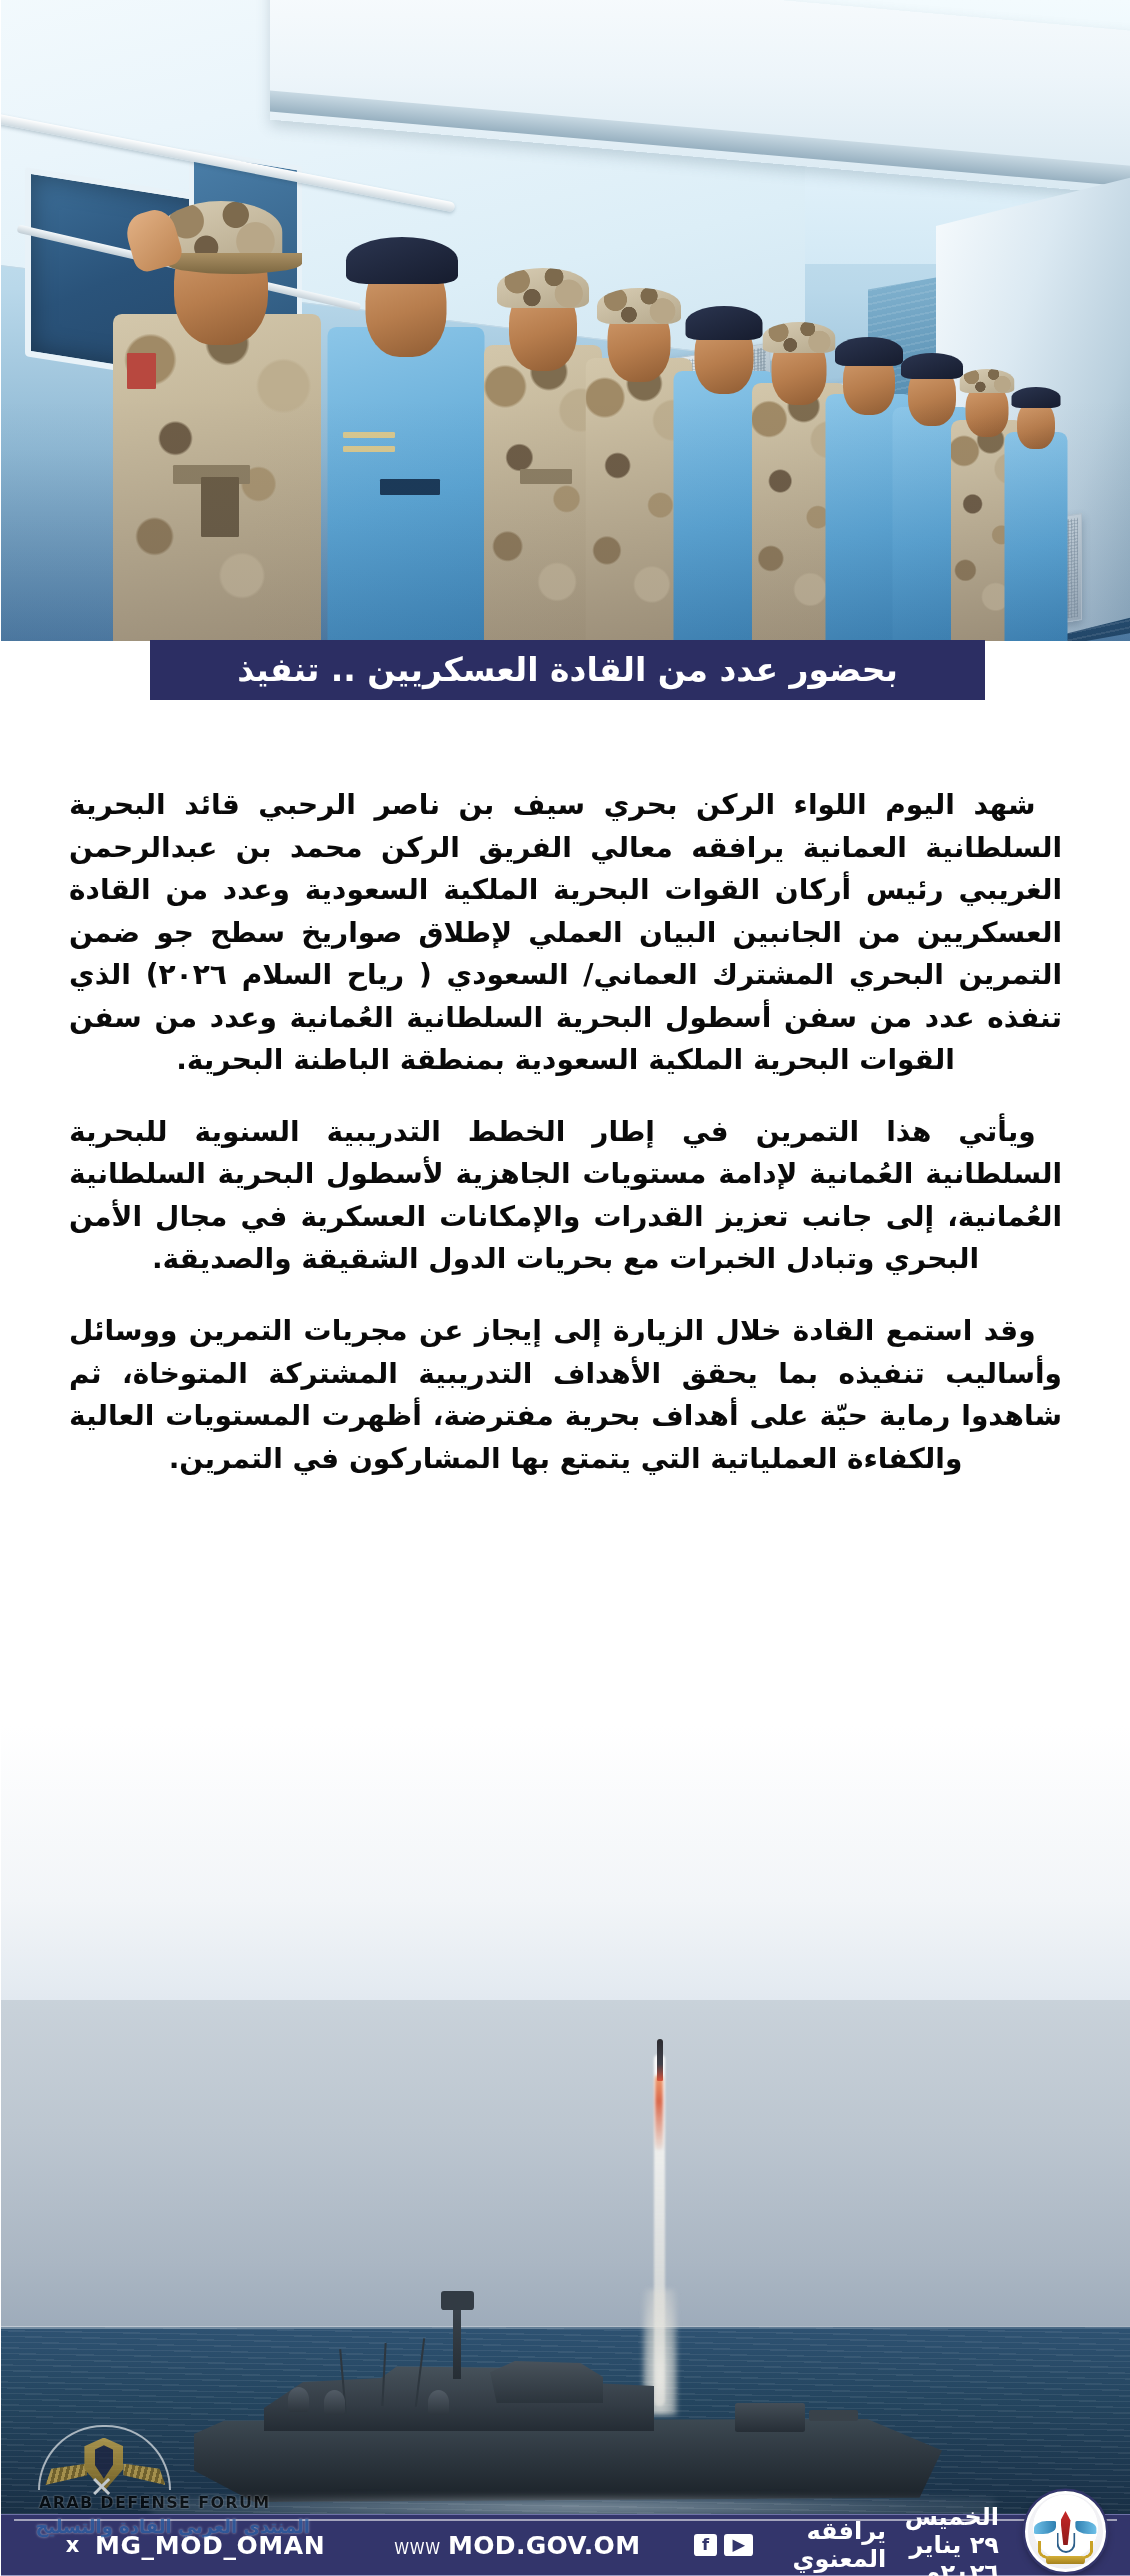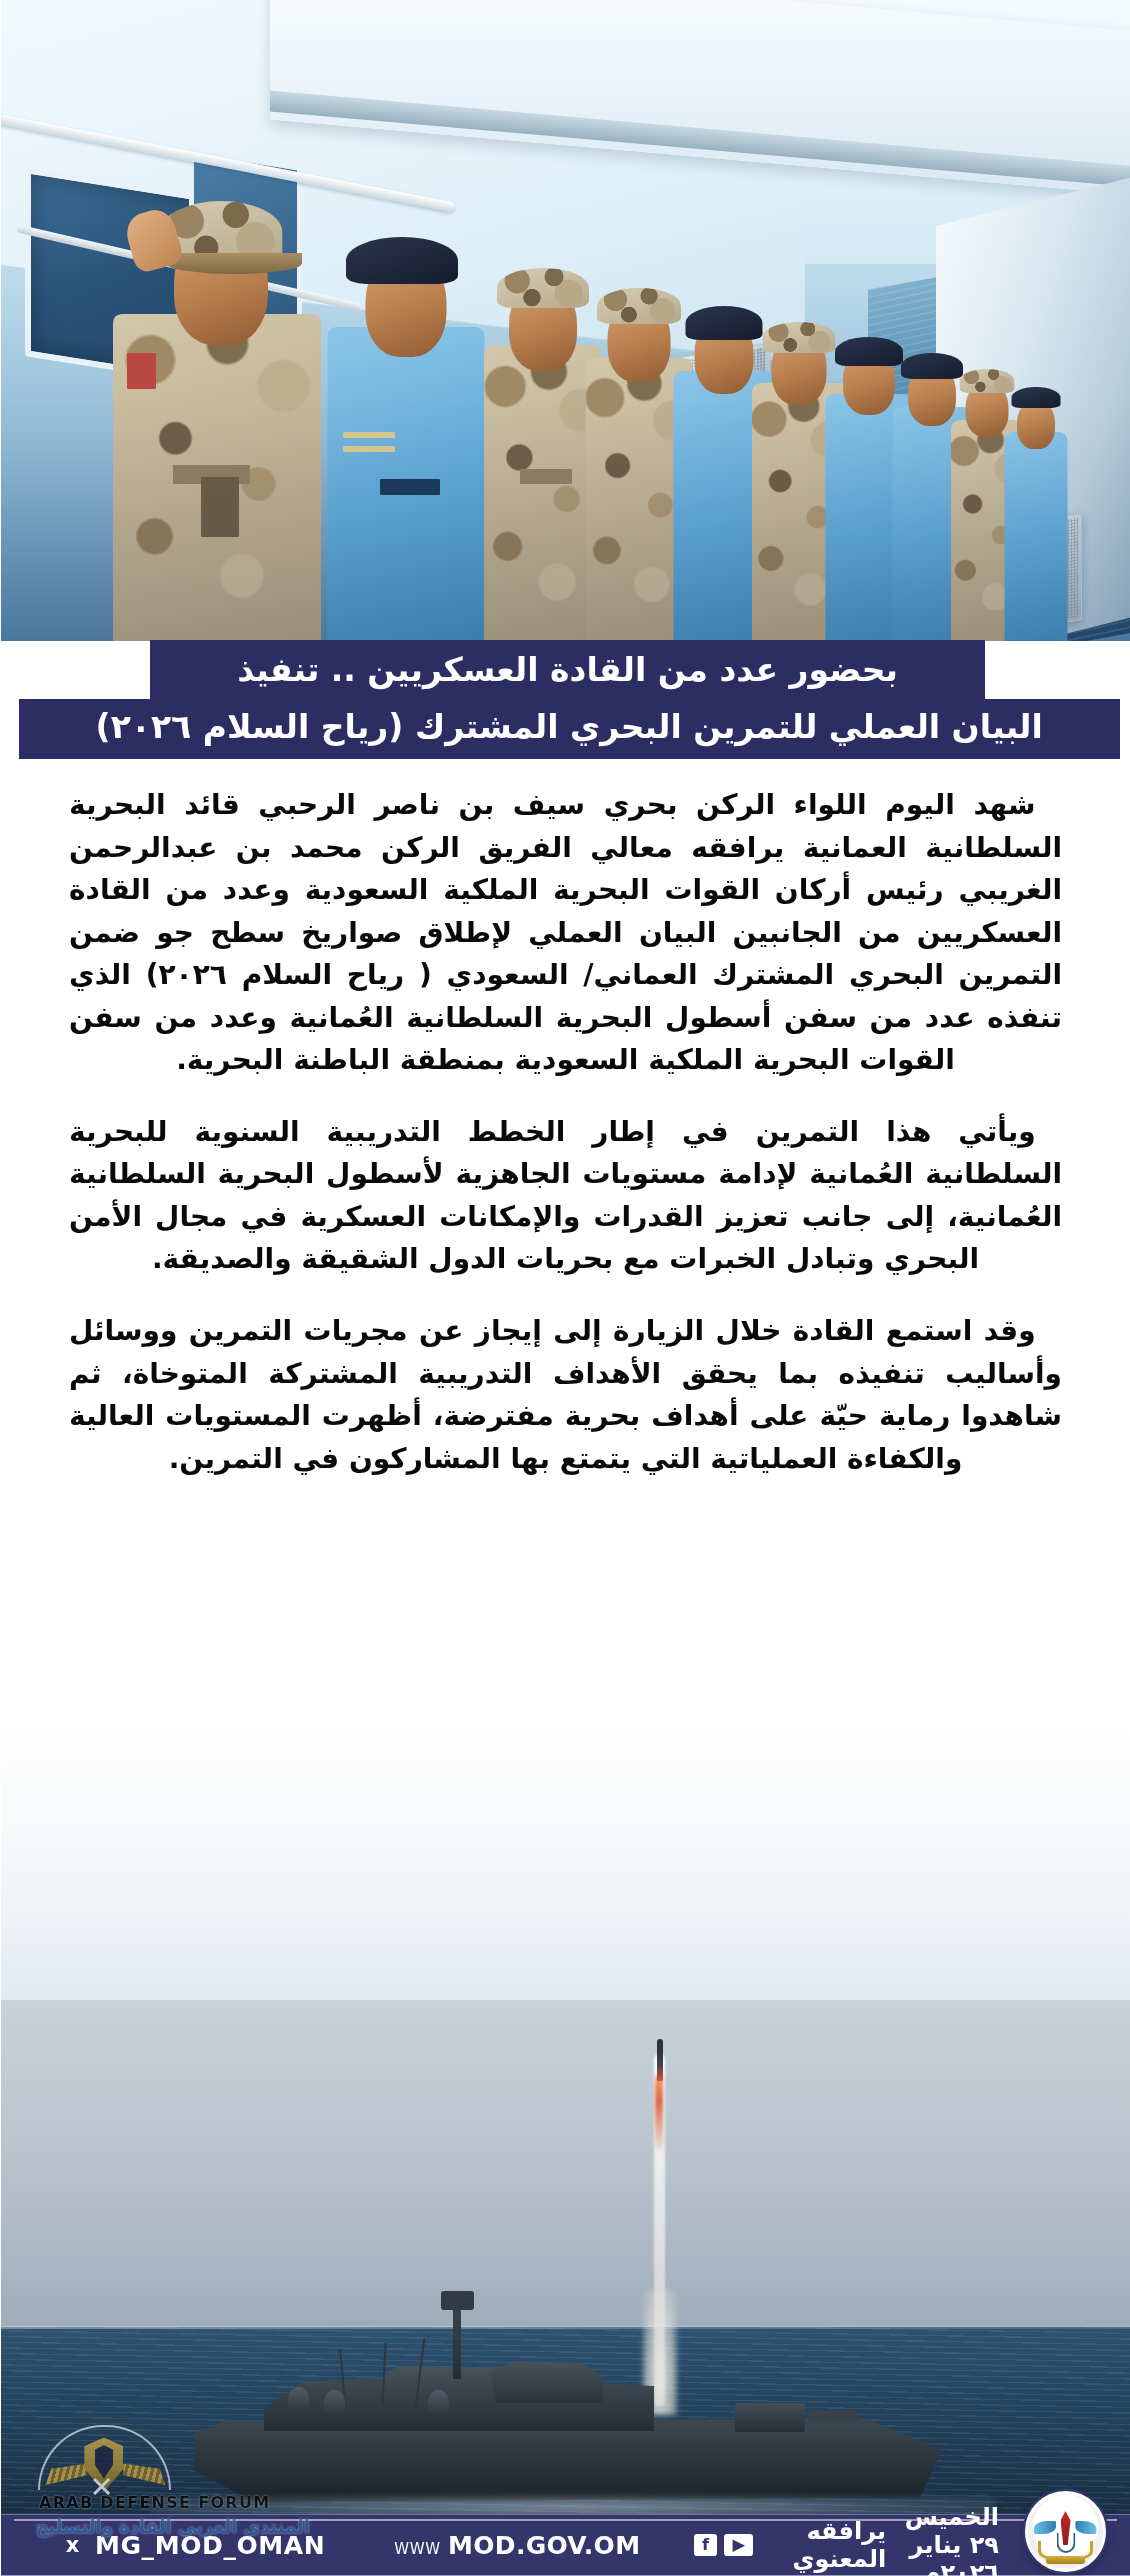--- a/index.html
+++ b/index.html
@@ -442,21 +442,20 @@
       <div class="torso torso-blue" style="width:63px; height:209px; bottom:0;"></div>
       <div class="head" style="width:38px; height:49px; bottom:192px;"></div>
       <div class="cap cap-navy" style="width:49px; height:21.4px; bottom:233px;"></div>
     </div>
 
     <div class="shade"></div>
   </div>
 
   <div class="title-block">
     <div class="title-line title-line-1">بحضور عدد من القادة العسكريين .. تنفيذ</div>
-    <div class="title-line title-line-2">البيان العملي للتمرين البحري المشترك (رياح السلام ٢٠٢٦)</div>
   </div>
 
   <div class="article">
     <p class="para">شهد اليوم اللواء الركن بحري سيف بن ناصر الرحبي قائد البحرية السلطانية العمانية يرافقه معالي الفريق الركن محمد بن عبدالرحمن الغريبي رئيس أركان القوات البحرية الملكية السعودية وعدد من القادة العسكريين من الجانبين البيان العملي لإطلاق صواريخ سطح جو ضمن التمرين البحري المشترك العماني/ السعودي ( رياح السلام ٢٠٢٦) الذي تنفذه عدد من سفن أسطول البحرية السلطانية العُمانية وعدد من سفن القوات البحرية الملكية السعودية بمنطقة الباطنة البحرية.</p>
     <p class="para">ويأتي هذا التمرين في إطار الخطط التدريبية السنوية للبحرية السلطانية العُمانية لإدامة مستويات الجاهزية لأسطول البحرية السلطانية العُمانية، إلى جانب تعزيز القدرات والإمكانات العسكرية في مجال الأمن البحري وتبادل الخبرات مع بحريات الدول الشقيقة والصديقة.</p>
     <p class="para">وقد استمع القادة خلال الزيارة إلى إيجاز عن مجريات التمرين ووسائل وأساليب تنفيذه بما يحقق الأهداف التدريبية المشتركة المتوخاة، ثم شاهدوا رماية حيّة على أهداف بحرية مفترضة، أظهرت المستويات العالية والكفاءة العملياتية التي يتمتع بها المشاركون في التمرين.</p>
   </div>
 
   <div class="photo-bottom">
     <div class="bp-sky"></div>

